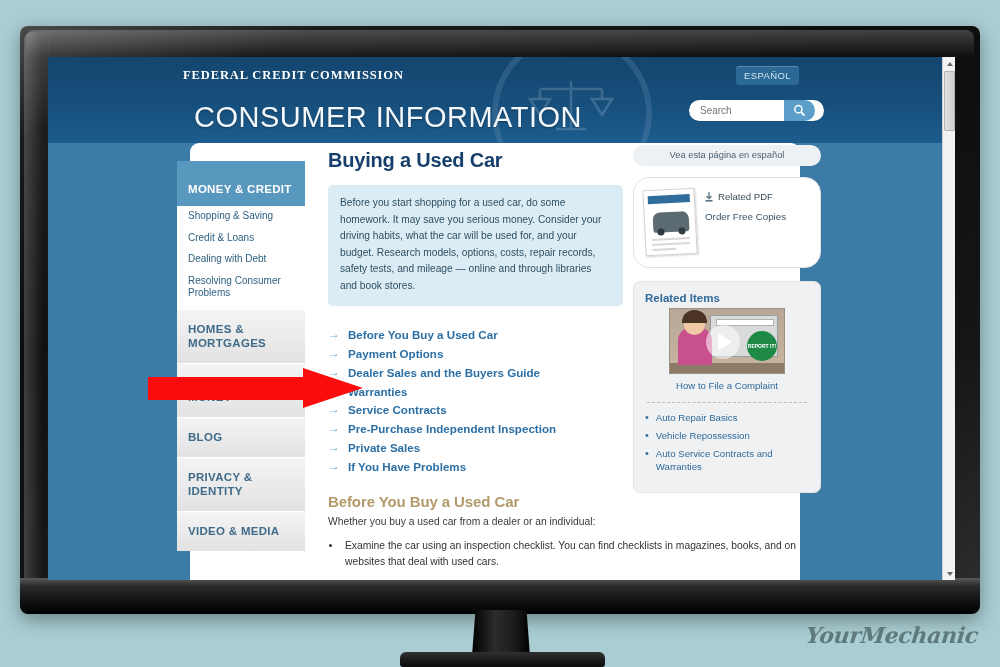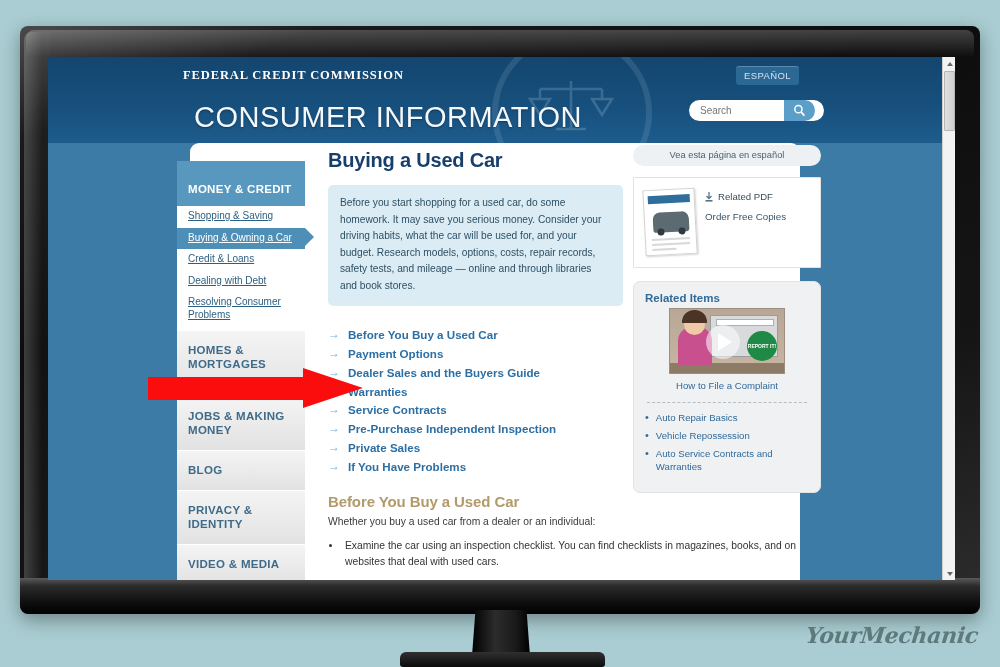--- a/index.html
+++ b/index.html
@@ -108,21 +108,21 @@
     padding: 21px 11px 10px; font-size: 11.5px; font-weight: bold; line-height: 1.22;
     letter-spacing: .3px;
   }
   .nav-head-active { background: #5898bf; color: #ffffff; }
   .nav-head-inactive {
     background: linear-gradient(180deg,#f4f4f4 0%,#e2e2e2 100%);
     color: #3f6b89; border-top: 1px solid #ffffff;
   }
   .nav-sub {
     background: #ffffff; font-size: 10px; color: #2d5f80;
-    padding: 4px 11px 5px; line-height: 1.25; text-decoration: underline;
+    padding: 4px 11px 5px; line-height: 1.25;
   }
   .nav-sub-active {
     background: #4e8fb8; color: #ffffff; position: relative;
   }
   .nav-sub-active:after {
     content: ""; position: absolute; right: -9px; top: 0;
     border-top: 9.5px solid transparent; border-bottom: 9.5px solid transparent;
     border-left: 9px solid #4e8fb8;
   }
 
@@ -154,21 +154,21 @@
   .bullets { margin: 11px 0 0 14px; width: 480px; }
   .bullets li { font-size: 10.3px; color: #333; line-height: 1.55; margin-bottom: 9px; padding-left: 3px; }
 
   
   .right-col { position: absolute; left: 585px; top: 88px; width: 188px; }
   .es-link {
     background: #eef1f3; border-radius: 11px; text-align: center;
     font-size: 9.3px; color: #4a6274; padding: 5px 4px 6px;
   }
   .pdf-box {
-    margin-top: 11px; border: 1px solid #dfe3e6; border-radius: 1px;
+    margin-top: 11px; border: 1px solid #dfe3e6; border-radius: 16px;
     background: #fff; padding: 11px 10px 12px; display: flex; gap: 9px;
   }
   .pdf-thumb {
     width: 52px; height: 66px; background: #ffffff; border: 1px solid #d2d2d2;
     position: relative; transform: rotate(-3deg); box-shadow: 1px 1px 2px rgba(0,0,0,.18);
     flex: 0 0 52px;
   }
   .pdf-thumb .bar { position:absolute; left:4px; top:5px; width:42px; height:8px; background:#2f6d9c; }
   .pdf-thumb .car {
     position:absolute; left:8px; top:22px; width:36px; height:20px;
@@ -300,34 +300,31 @@
     <div class="content-card"></div>
 
     <div class="leftnav">
 
       <div class="nav-section-head nav-head-active">
         <span>MONEY &amp; CREDIT</span>
       </div>
       <div class="nav-sub">
         <span>Shopping &amp; Saving</span>
       </div>
-      <div class="nav-sub nav-sub-active">
-        <span>Buying &amp; Owning a Car</span>
-      </div>
       <div class="nav-sub">
         <span>Credit &amp; Loans</span>
       </div>
       <div class="nav-sub">
         <span>Dealing with Debt</span>
       </div>
       <div class="nav-sub" style="padding-bottom:9px">
         <span>Resolving Consumer Problems</span>
       </div>
 
-      <div class="nav-section-head nav-head-inactive" style="padding:12px 11px 25px">
+      <div class="nav-section-head nav-head-inactive" style="padding:12px 11px 13px">
         <span>HOMES &amp; MORTGAGES</span>
       </div>
       <div class="nav-section-head nav-head-inactive" style="padding:12px 11px 13px">
         <span>JOBS &amp; MAKING MONEY</span>
       </div>
       <div class="nav-section-head nav-head-inactive" style="padding:12px 11px 13px">
         <span>BLOG</span>
       </div>
       <div class="nav-section-head nav-head-inactive" style="padding:12px 11px 13px">
         <span>PRIVACY &amp; IDENTITY</span>

